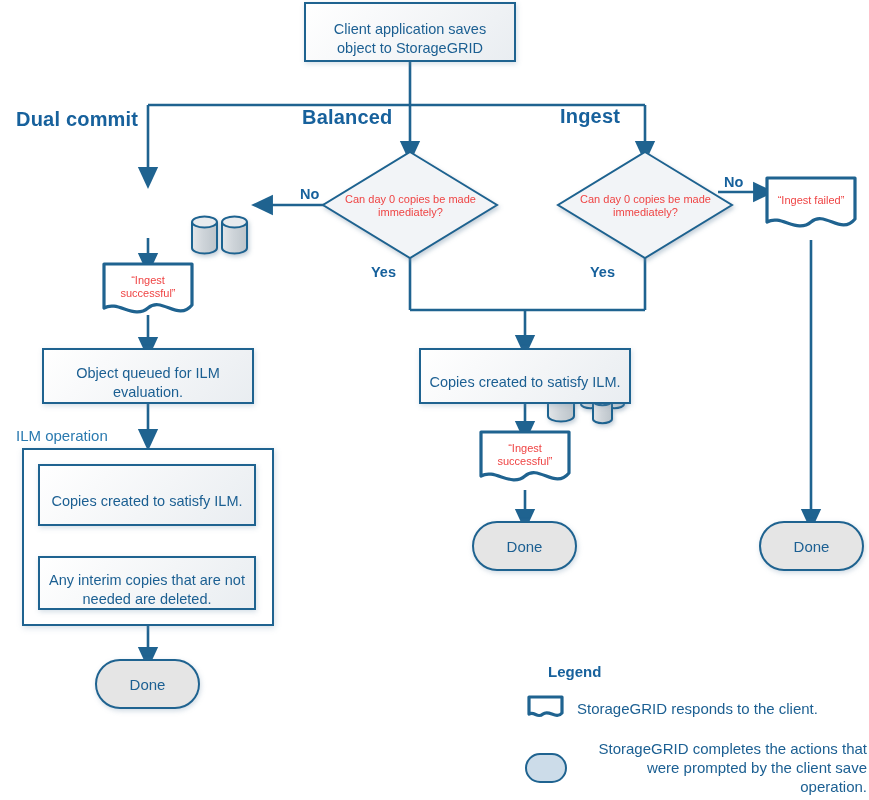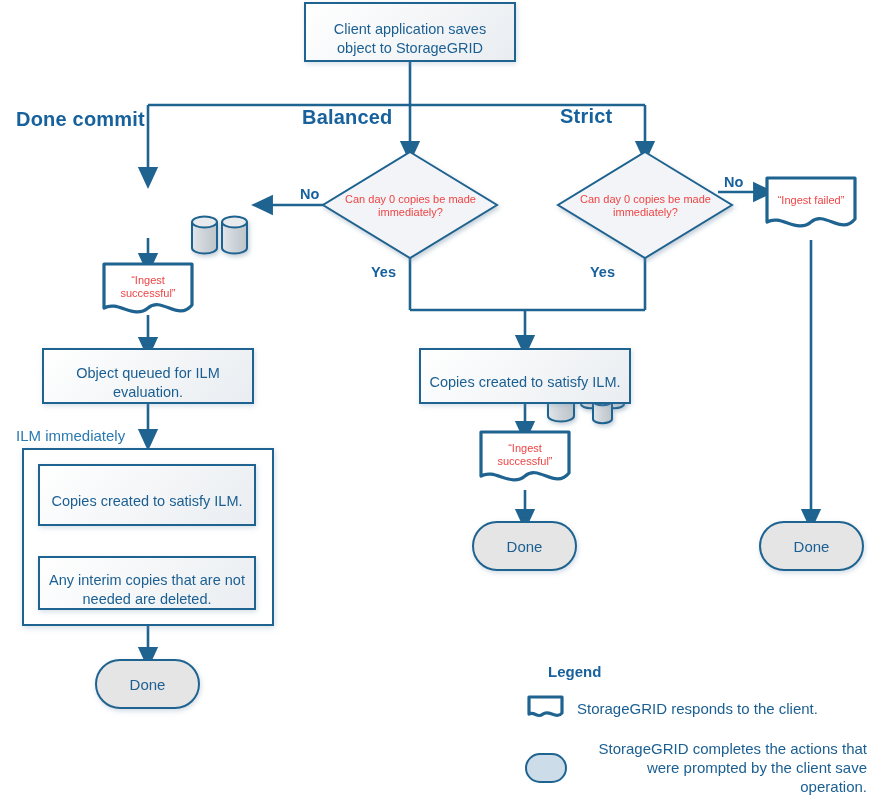--- a/index.html
+++ b/index.html
@@ -155,44 +155,44 @@
         <path d="M605,386 L605,404 A9.5,4.2 0 0 0 624,404 L624,386" fill="url(#cylGrad)"></path>
         <ellipse cx="614.5" cy="386" rx="9.5" ry="4.2" fill="#e8ebee"></ellipse>
         <path d="M593,401 L593,419 A9.5,4.2 0 0 0 612,419 L612,401" fill="url(#cylGrad)"></path>
         <ellipse cx="602.5" cy="401" rx="9.5" ry="4.2" fill="#e8ebee"></ellipse>
       </g>
     </g>
 
     <path d="M529,697 L562,697 L562,713 C556,720 549,709 543,714 C537,719 535,711 529,714 Z" fill="#ffffff" stroke="#1f6390" stroke-width="3.2" stroke-linejoin="round"></path>
   </svg>
 
-  <div class="heading" style="left:16px;top:108px;">Done commit</div>
+  <div class="heading" style="left:16px;top:108px;">Dual commit</div>
   <div class="heading" style="left:302px;top:106px;">Balanced</div>
-  <div class="heading" style="left:560px;top:105px;">Strict</div>
+  <div class="heading" style="left:560px;top:105px;">Ingest</div>
 
   <div class="box node" style="left:304px;top:2px;width:212px;height:60px;">
     <span>Client application saves object to StorageGRID</span>
   </div>
 
   <div class="doc-text" style="left:333px;top:186px;width:155px;height:40px;">Can  day 0 copies be made immediately?</div>
   <div class="doc-text" style="left:568px;top:186px;width:155px;height:40px;">Can  day 0 copies be made immediately?</div>
 
   <div class="yn" style="left:300px;top:186px;">No</div>
   <div class="yn" style="left:371px;top:264px;">Yes</div>
   <div class="yn" style="left:724px;top:174px;">No</div>
   <div class="yn" style="left:590px;top:264px;">Yes</div>
 
 
   <div class="doc-text" style="left:104px;top:268px;width:88px;height:38px;">“Ingest successful”</div>
 
   <div class="box node" style="left:42px;top:348px;width:212px;height:56px;">
     <span>Object queued for ILM evaluation.</span>
   </div>
 
-  <div class="small-label" style="left:16px;top:427px;">ILM immediately</div>
+  <div class="small-label" style="left:16px;top:427px;">ILM operation</div>
 
   <div class="container-box node" style="left:22px;top:448px;width:252px;height:178px;"></div>
 
   <div class="box node" style="left:38px;top:464px;width:218px;height:62px;">
     <span>Copies created to satisfy ILM.</span>
   </div>
 
   <div class="box node" style="left:38px;top:556px;width:218px;height:54px;">
     <span>Any interim copies that are not needed are deleted.</span>
   </div>

